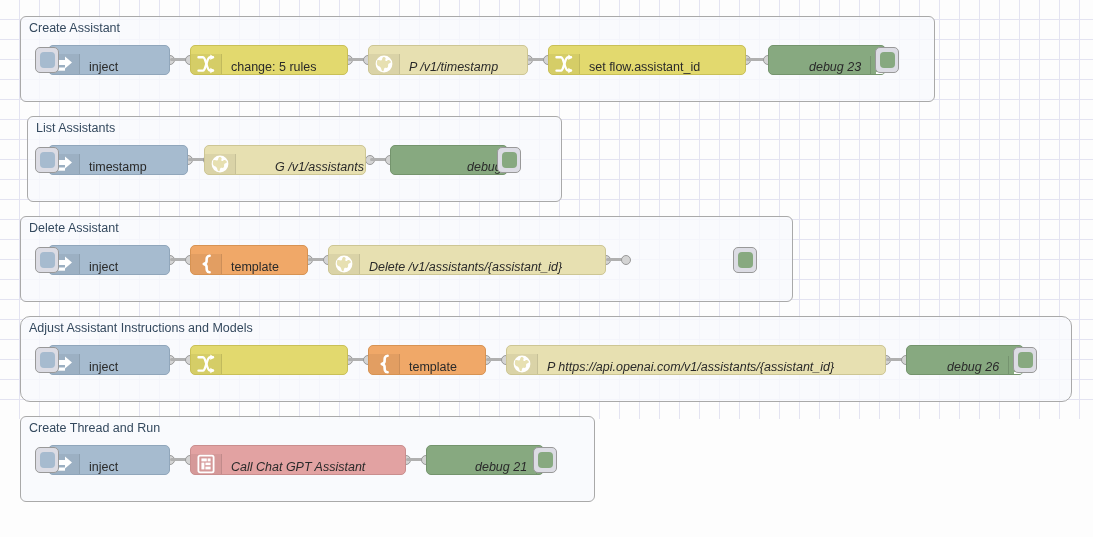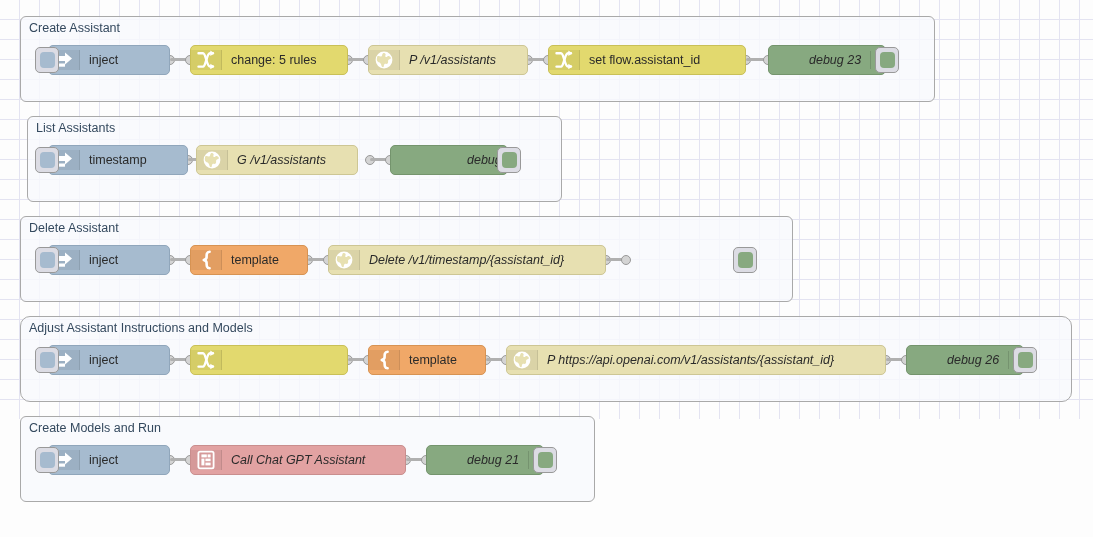--- a/index.html
+++ b/index.html
@@ -47,21 +47,21 @@
   }
 
   
   .node {
     position: absolute;
     box-sizing: border-box;
     height: 30px;
     border: 1px solid;
     border-radius: 5px;
     display: flex;
-    align-items: center;
+    align-items: flex-end;
     overflow: hidden;
   }
   .node .icon-box {
     width: 30px;
     flex: 0 0 30px;
     display: flex;
     align-items: center;
     justify-content: center;
     background: rgba(0, 0, 0, 0.055);
     border-right: 1px solid rgba(0, 0, 0, 0.09);
@@ -199,21 +199,21 @@
     </div>
     <div class="node n-http" style="left: 368px; top: 45px; width: 160px;">
       <div class="icon-box">
         <span class="icon-glyph">
           <svg width="20" height="20" viewBox="0 0 20 20">
             <circle cx="10" cy="10" r="8.4" fill="#ffffff"></circle>
             <path d="M3.2 6.4 C5 5.2 6.3 7.2 7.6 6.2 C8.6 5.4 7.8 3.6 9.4 3.0 C11 2.4 12.4 4.4 11.4 5.6 C10.4 6.8 12.6 7.4 13.4 6.4 C14.2 5.4 16 6.2 16.8 7.6 C17.2 9.2 15.6 9.0 14.6 9.8 C13.4 10.8 14.8 12.4 13.6 13.6 C12.4 14.8 11.6 13.2 10.4 14.2 C9.4 15.0 10.4 16.8 9.0 17.2 C7.2 17.0 7.6 14.6 6.6 13.4 C5.6 12.2 3.6 12.4 3.0 10.6 C2.6 9.0 3.0 7.6 3.2 6.4 Z" fill="#e7e0b1"></path>
           </svg>
         </span>
       </div>
-      <div class="label italic">P /v1/assistants</div>
+      <div class="label italic">P /v1/timestamp</div>
     </div>
     <div class="node n-change" style="left: 548px; top: 45px; width: 198px;">
       <div class="icon-box">
         <span class="icon-glyph">
           <svg width="20" height="20" viewBox="0 0 20 20">
             <path d="M2.5 3.2 L7 3.2 C10 3.2 10.5 16.5 14 16.5 L17 16.5" stroke="#ffffff" stroke-width="2.4" fill="none" stroke-linecap="round"></path>
             <path d="M2.5 16.6 L7 16.6 C10 16.6 10.5 3.3 14 3.3 L17 3.3" stroke="#ffffff" stroke-width="2.4" fill="none" stroke-linecap="round"></path>
             <path d="M14.3 0.6 L18.4 3.3 L14.3 6.0 Z" fill="#ffffff"></path>
             <path d="M14.3 13.8 L18.4 16.5 L14.3 19.2 Z" fill="#ffffff"></path>
           </svg>
@@ -253,21 +253,21 @@
             <path d="M2 6 h9 V2.5 L18 8.5 11 14.5 V11 H2 Z" fill="#ffffff"></path>
             <rect x="2" y="13.5" width="9" height="3.2" fill="#ffffff"></rect>
           </svg>
         </span>
       </div>
       <div class="label">timestamp</div>
     </div>
     <div class="side-btn left" style="position: absolute; left: 35px; top: 147px;">
       <span class="knob"></span>
     </div>
-    <div class="node n-http" style="left: 196px; top: 145px; width: 162px;">
+    <div class="node n-http" style="left: 204px; top: 145px; width: 162px; gap: 30px;">
       <div class="icon-box">
         <span class="icon-glyph">
           <svg width="20" height="20" viewBox="0 0 20 20">
             <circle cx="10" cy="10" r="8.4" fill="#ffffff"></circle>
             <path d="M3.2 6.4 C5 5.2 6.3 7.2 7.6 6.2 C8.6 5.4 7.8 3.6 9.4 3.0 C11 2.4 12.4 4.4 11.4 5.6 C10.4 6.8 12.6 7.4 13.4 6.4 C14.2 5.4 16 6.2 16.8 7.6 C17.2 9.2 15.6 9.0 14.6 9.8 C13.4 10.8 14.8 12.4 13.6 13.6 C12.4 14.8 11.6 13.2 10.4 14.2 C9.4 15.0 10.4 16.8 9.0 17.2 C7.2 17.0 7.6 14.6 6.6 13.4 C5.6 12.2 3.6 12.4 3.0 10.6 C2.6 9.0 3.0 7.6 3.2 6.4 Z" fill="#e7e0b1"></path>
           </svg>
         </span>
       </div>
       <div class="label italic">G /v1/assistants</div>
     </div>
@@ -325,21 +325,21 @@
     </div>
     <div class="node n-http" style="left: 328px; top: 245px; width: 278px;">
       <div class="icon-box">
         <span class="icon-glyph">
           <svg width="20" height="20" viewBox="0 0 20 20">
             <circle cx="10" cy="10" r="8.4" fill="#ffffff"></circle>
             <path d="M3.2 6.4 C5 5.2 6.3 7.2 7.6 6.2 C8.6 5.4 7.8 3.6 9.4 3.0 C11 2.4 12.4 4.4 11.4 5.6 C10.4 6.8 12.6 7.4 13.4 6.4 C14.2 5.4 16 6.2 16.8 7.6 C17.2 9.2 15.6 9.0 14.6 9.8 C13.4 10.8 14.8 12.4 13.6 13.6 C12.4 14.8 11.6 13.2 10.4 14.2 C9.4 15.0 10.4 16.8 9.0 17.2 C7.2 17.0 7.6 14.6 6.6 13.4 C5.6 12.2 3.6 12.4 3.0 10.6 C2.6 9.0 3.0 7.6 3.2 6.4 Z" fill="#e7e0b1"></path>
           </svg>
         </span>
       </div>
-      <div class="label italic">Delete /v1/timestamp/{assistant_id}</div>
+      <div class="label italic">Delete /v1/assistants/{assistant_id}</div>
     </div>
     <div class="side-btn right" style="position: absolute; left: 733px; top: 247px;">
       <span class="knob"></span>
     </div>
     <div class="group" style="left: 20px; top: 316px; width: 1052px; height: 86px; border-radius: 10px;">
       <div class="group-label">Adjust Assistant Instructions and Models</div>
     </div>
     <div class="port" style="left: 165px; top: 355px;"></div>
     <div class="wire" style="left: 170px; width: 20px; top: 358px;"></div>
     <div class="port" style="left: 185px; top: 355px;"></div>
@@ -409,21 +409,21 @@
         <i class="s2"></i>
         <i class="s3"></i>
         <i class="s4"></i>
         <i class="s5"></i>
       </div>
     </div>
     <div class="side-btn right" style="position: absolute; left: 1013px; top: 347px;">
       <span class="knob"></span>
     </div>
     <div class="group" style="left: 20px; top: 416px; width: 575px; height: 86px;">
-      <div class="group-label">Create Models and Run</div>
+      <div class="group-label">Create Thread and Run</div>
     </div>
     <div class="port" style="left: 165px; top: 455px;"></div>
     <div class="wire" style="left: 170px; width: 20px; top: 458px;"></div>
     <div class="port" style="left: 185px; top: 455px;"></div>
     <div class="port" style="left: 401px; top: 455px;"></div>
     <div class="wire" style="left: 406px; width: 20px; top: 458px;"></div>
     <div class="port" style="left: 421px; top: 455px;"></div>
     <div class="node n-inject" style="left: 48px; top: 445px; width: 122px;">
       <div class="icon-box">
         <span class="icon-glyph">
@@ -446,21 +446,21 @@
             <rect x="5.4" y="4.4" width="5.4" height="3.0" fill="#ffffff"></rect>
             <rect x="11.6" y="4.4" width="3.0" height="3.0" fill="#ffffff"></rect>
             <rect x="5.4" y="8.6" width="3.0" height="6.8" fill="#ffffff"></rect>
             <rect x="9.4" y="8.6" width="5.2" height="2.6" fill="#ffffff"></rect>
             <rect x="9.4" y="12.6" width="5.2" height="2.8" fill="#ffffff"></rect>
           </svg>
         </span>
       </div>
       <div class="label italic">Call Chat GPT Assistant</div>
     </div>
-    <div class="node n-debug" style="left: 426px; top: 445px; width: 118px;">
+    <div class="node n-debug" style="left: 426px; top: 445px; width: 118px; padding-left: 8px;">
       <div class="icon-box">
         <span class="icon-glyph"></span>
       </div>
       <div class="label italic">debug 21</div>
       <div class="debug-lines">
         <i class="s1"></i>
         <i class="s2"></i>
         <i class="s3"></i>
         <i class="s4"></i>
         <i class="s5"></i>

